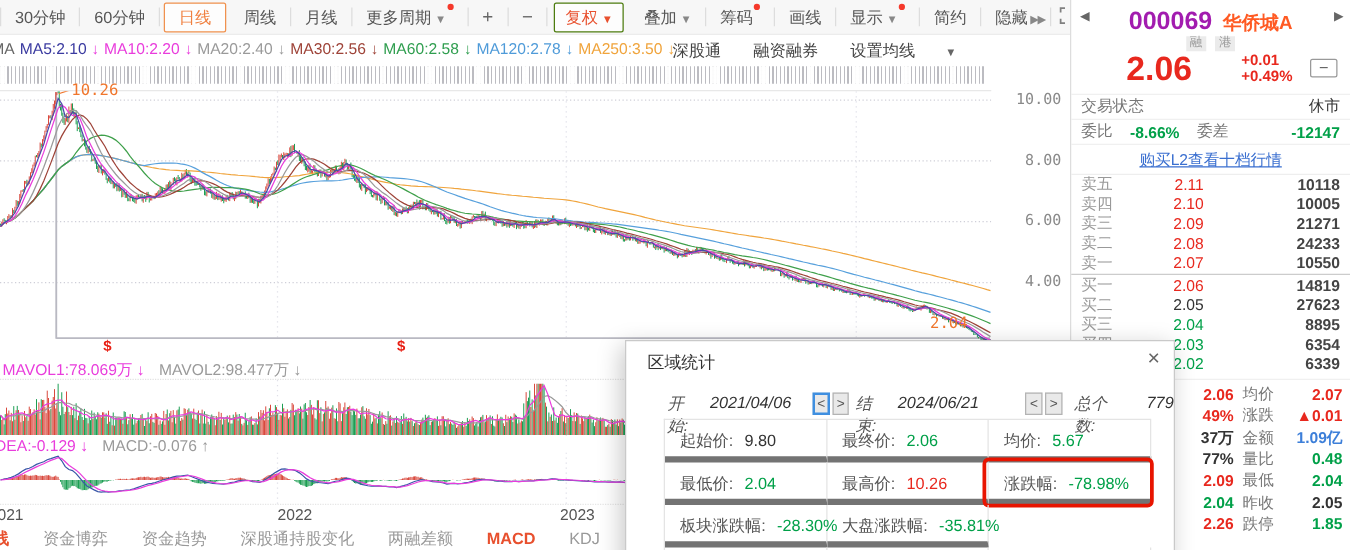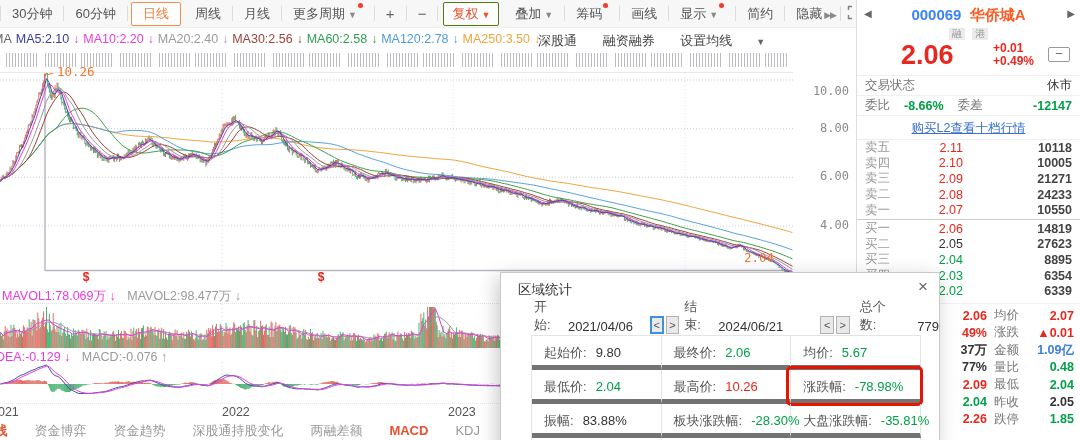--- a/index.html
+++ b/index.html
@@ -52,21 +52,21 @@
   .x-axis { position:absolute; left:0; top:405px; width:793px; height:16px; font-size:12.5px; color:#555; }
   .x-axis div { position:absolute; top:0; }
   
   .tabbar { position:absolute; left:0; top:421px; width:856px; height:19px; display:flex; align-items:center; overflow:hidden; }
   .tab { color:#999; font-size:13px; margin-right:27px; white-space:nowrap; cursor:pointer; }
   .tab.active { color:#e8502e; font-weight:bold; }
   .tab.clipped { margin-left:-15px; color:#e8502e; }
   
   .rp { position:absolute; left:856px; top:0; width:224px; height:440px; background:#fff; border-left:1px solid #ddd; }
   .rp-name { position:relative; height:26px; text-align:center; padding-top:6px; }
-  .rp-name .code { color:#3b82f6; font-weight:bold; font-size:15px; }
+  .rp-name .code { color:#a21caf; font-weight:bold; font-size:20px; }
   .rp-name .name { color:#ff5a23; font-weight:bold; font-size:15px; margin-left:5px; }
   .nav-arrow { position:absolute; top:8px; color:#666; font-size:10px; cursor:pointer; }
   .rp-badges { text-align:center; height:13px; }
   .badge { display:inline-block; background:#ebebeb; color:#999; font-size:10px; line-height:12px; padding:0 3px; margin:0 2px; }
   .rp-price-row { position:relative; height:36px; }
   .big-price { position:absolute; left:44px; top:1px; font-size:27px; font-weight:bold; color:#e8281e; }
   .chg { position:absolute; left:136px; top:3px; font-size:12px; font-weight:bold; color:#e8281e; line-height:13px; }
   .minus-btn { position:absolute; right:10px; top:8px; width:22px; height:15px; border:1px solid #999; border-radius:2px;
     color:#666; font-size:13px; line-height:12px; text-align:center; cursor:pointer; background:#fff; }
   .rp-row { display:flex; justify-content:space-between; padding:0 8px; height:20px; align-items:center; font-size:12.5px; }
@@ -86,21 +86,21 @@
   .st-row { display:flex; align-items:center; height:17.3px; font-size:12.5px; }
   .st-row .lv { width:130px; text-align:right; font-weight:bold; }
   .st-row .lab { color:#777; margin-left:7px; width:42px; }
   .st-row .rv { flex:1; text-align:right; padding-right:6px; font-weight:bold; }
   .c-red { color:#e8281e; } .c-green { color:#00a048; } .c-dark { color:#333; } .c-blue { color:#3d7fd9; }
   
   .dialog { position:absolute; left:500px; top:272px; width:440px; height:210px; background:#fff;
     border:1px solid #c9c9c9; box-shadow:-3px 5px 18px rgba(0,0,0,.22); z-index:30; }
   .dlg-title { position:absolute; left:17px; top:8px; font-size:13.5px; color:#333; }
   .dlg-close { position:absolute; right:11px; top:4px; font-size:17px; color:#666; cursor:pointer; }
-  .dlg-row1 { position:absolute; left:33px; top:41px; height:20px; display:flex; align-items:flex-end; font-size:13px; }
+  .dlg-row1 { position:absolute; left:33px; top:41px; height:20px; display:flex; align-items:flex-start; font-size:13px;font-style:italic; }
   .dlg-row1 .dl { color:#555; } .dlg-row1 .dv { color:#333; margin-left:5px; }
   .spin { width:14px; height:18px; background:#e9e9e9; border:1px solid #b3b3b3; color:#555; font-size:11px;
     line-height:16px; text-align:center; margin-left:2px; cursor:pointer; }
   .spin.focus { border:2px solid #3f8fe0; line-height:14px; }
   .dlg-grid { position:absolute; left:30px; top:62px; width:390px; border-top:1px solid #e4e4e4; border-left:1px solid #e4e4e4; }
   .dg-row { display:flex; }
   .dg-cell { position:relative; width:129.6px; height:34px; border-right:1px solid #e4e4e4; border-bottom:5px solid #737373;
     line-height:33px; padding-left:12px; font-size:13px; white-space:nowrap; }
   .dg-cell .cl { color:#555; margin-right:9px; }
   .dg-cell .hl { position:absolute; left:-5px; top:-4px; width:137px; height:40px;
@@ -174,21 +174,21 @@
         <polyline points="0.4,108.1 3.3,105.3 6.2,104.4 9,103.1 11.9,101.3 14.8,99 17.7,96.1 20.6,93.3 23.4,90.7 26.3,87.8 29.2,84.5 32.1,81.3 35,78 37.8,74.3 40.7,70.6 43.6,66.8 46.5,62.9 49.4,60.1 52.2,58.1 55.1,56.1 58,54.1 60.9,52.5 63.8,51.5 66.6,51 69.5,50.7 72.4,50.6 75.3,50.8 78.2,51.1 81,51.5 83.9,52 86.8,52.6 89.7,53.2 92.6,53.9 95.4,54.6 98.3,55.4 101.2,56.1 104.1,57 107,57.7 109.8,58.5 112.7,59.1 115.6,59.4 118.5,58.9 121.4,58.4 124.2,58 127.1,57.7 130,57.5 132.9,57.4 135.8,57.4 138.6,57.4 141.5,57.6 144.4,58.1 147.3,58.5 150.2,59.2 153,60.2 155.9,61.5 158.8,63 161.7,64.9 164.6,66.5 167.4,67.9 170.3,69.5 173.2,71.2 176.1,72.8 179,74.2 181.8,75.4 184.7,76.4 187.6,77.3 190.5,78 193.4,78.5 196.2,79 199.1,79.5 202,79.9 204.9,80.3 207.8,80.6 210.7,80.8 213.5,80.7 216.4,80.5 219.3,79.9 222.2,79.3 225.1,78.4 227.9,77.6 230.8,76.7 233.7,75.8 236.6,74.9 239.5,74 242.3,73.4 245.2,72.9 248.1,72.5 251,72.2 253.9,72 256.7,71.8 259.6,71.7 262.5,71.7 265.4,71.7 268.3,71.6 271.1,71.4 274,71 276.9,70.5 279.8,70 282.7,69.7 285.5,69.4 288.4,69.1 291.3,68.9 294.2,68.7 297.1,68.6 299.9,68.5 302.8,68.5 305.7,68.6 308.6,68.8 311.5,69.1 314.3,69.3 317.2,69.5 320.1,69.7 323,69.9 325.9,70.2 328.7,70.6 331.6,71 334.5,71.7 337.4,72.4 340.3,73.4 343.1,74.5 346,75.6 348.9,76.8 351.8,78.1 354.7,79.4 357.5,80.6 360.4,81.6 363.3,82.6 366.2,83.7 369.1,84.7 371.9,85.7 374.8,86.6 377.7,87.5 380.6,88.4 383.5,89.3 386.3,90.2 389.2,91.3 392.1,92.4 395,93.4 397.9,94.4 400.7,95.3 403.6,96.1 406.5,96.8 409.4,97.5 412.3,98.1 415.1,98.8 418,99.4 420.9,99.9 423.8,100.3 426.7,100.7 429.5,101 432.4,101.2 435.3,101.4 438.2,101.6 441.1,101.8 443.9,102 446.8,102.4 449.7,102.8 452.6,103.1 455.5,103.5 458.3,103.8 461.2,104 464.1,104.3 467,104.6 469.9,104.8 472.7,104.9 475.6,105.1 478.5,105.3 481.4,105.4 484.3,105.6 487.1,105.8 490,106.1 492.9,106.3 495.8,106.7 498.7,107.1 501.5,107.5 504.4,107.9 507.3,108.3 510.2,108.7 513.1,109.1 515.9,109.5 518.8,109.9 521.7,110.3 524.6,110.7 527.5,111.2 530.3,111.6 533.2,112.1 536.1,112.6 539,113.2 541.9,113.8 544.7,114.5 547.6,115.1 550.5,115.7 553.4,116.3 556.3,116.9 559.1,117.5 562,118.1 564.9,118.7 567.8,119.3 570.7,119.9 573.5,120.6 576.4,121.3 579.3,122 582.2,122.6 585.1,123.3 587.9,124 590.8,124.7 593.7,125.4 596.6,126 599.5,126.7 602.4,127.3 605.2,128 608.1,128.6 611,129.3 613.9,129.9 616.8,130.6 619.6,131.2 622.5,131.8 625.4,132.5 628.3,133.2 631.2,133.9 634,134.5 636.9,135.2 639.8,135.9 642.7,136.6 645.6,137.2 648.4,137.9 651.3,138.5 654.2,139.2 657.1,139.7 660,140.3 662.8,141 665.7,141.7 668.6,142.4 671.5,143.2 674.4,144 677.2,144.9 680.1,145.7 683,146.5 685.9,147.2 688.8,148 691.6,148.8 694.5,149.5 697.4,150.2 700.3,151 703.2,151.7 706,152.4 708.9,153.2 711.8,154 714.7,154.7 717.6,155.5 720.4,156.3 723.3,157.1 726.2,157.9 729.1,158.7 732,159.6 734.8,160.3 737.7,161.1 740.6,161.7 743.5,162.4 746.4,163.1 749.2,163.9 752.1,164.6 755,165.4 757.9,166.2 760.8,166.9 763.6,167.7 766.5,168.6 769.4,169.3 772.3,170.2 775.2,171.1 778,172 780.9,172.9 783.8,173.9 786.7,174.9 789.6,175.9 792.4,176.9 " stroke="#57a0dc" stroke-width="1" fill="none"></polyline>
         <polyline points="0.4,108.1 3.3,105.3 6.2,104.4 9,103.1 11.9,101.3 14.8,99 17.7,96.1 20.6,93.3 23.4,90.7 26.3,87.8 29.2,84.5 32.1,81.3 35,78 37.8,74.3 40.7,70.6 43.6,66.8 46.5,62.9 49.4,60.1 52.2,58.1 55.1,56.1 58,53.2 60.9,49 63.8,45.4 66.6,42.3 69.5,39.8 72.4,37.7 75.3,36.4 78.2,35.7 81,35.2 83.9,35.3 86.8,36.1 89.7,37.3 92.6,39.1 95.4,41.5 98.3,44.5 101.2,48 104.1,52.1 107,55.7 109.8,58.8 112.7,62.1 115.6,65.6 118.5,68.7 121.4,71.5 124.2,73.8 127.1,75.6 130,77.2 132.9,78.4 135.8,79.2 138.6,79.7 141.5,80 144.4,80 147.3,79.8 150.2,79.3 153,78.9 155.9,78.5 158.8,78.1 161.7,77.6 164.6,77.3 167.4,77 170.3,76.9 173.2,76.9 176.1,76.9 179,77 181.8,77 184.7,77.1 187.6,77.4 190.5,77.5 193.4,77.8 196.2,78.3 199.1,78.9 202,79.8 204.9,80.8 207.8,82 210.7,82.7 213.5,83 216.4,82.8 219.3,82.2 222.2,81.2 225.1,79.8 227.9,78.3 230.8,76.6 233.7,74.7 236.6,72.8 239.5,71 242.3,69.6 245.2,68.4 248.1,67.5 251,66.6 253.9,65.7 256.7,64.7 259.6,63.6 262.5,62.7 265.4,61.5 268.3,60.5 271.1,59.8 274,59.2 276.9,58.8 279.8,58.8 282.7,59.5 285.5,60.4 288.4,61.6 291.3,63 294.2,64.6 297.1,66.1 299.9,67.4 302.8,68.5 305.7,69.8 308.6,71 311.5,72.4 314.3,73.8 317.2,75.4 320.1,76.8 323,78.3 325.9,79.9 328.7,81.4 331.6,82.9 334.5,84.6 337.4,86 340.3,87.4 343.1,88.5 346,89.6 348.9,90.7 351.8,91.6 354.7,92.6 357.5,93.7 360.4,94.7 363.3,95.4 366.2,96.3 369.1,97 371.9,97.6 374.8,97.9 377.7,98.2 380.6,98.4 383.5,98.7 386.3,99.1 389.2,99.6 392.1,100.2 395,100.9 397.9,101.5 400.7,102 403.6,102.5 406.5,103 409.4,103.4 412.3,103.7 415.1,103.9 418,104.1 420.9,104.3 423.8,104.3 426.7,104.4 429.5,104.4 432.4,104.5 435.3,104.6 438.2,104.8 441.1,104.9 443.9,105 446.8,105.3 449.7,105.4 452.6,105.4 455.5,105.5 458.3,105.5 461.2,105.6 464.1,105.6 467,105.7 469.9,105.8 472.7,105.9 475.6,106.1 478.5,106.3 481.4,106.5 484.3,106.8 487.1,107.2 490,107.6 492.9,108.1 495.8,108.6 498.7,109.3 501.5,110 504.4,110.6 507.3,111.2 510.2,112 513.1,112.7 515.9,113.4 518.8,114.2 521.7,114.9 524.6,115.7 527.5,116.5 530.3,117.3 533.2,118.1 536.1,119 539,119.9 541.9,120.9 544.7,121.7 547.6,122.5 550.5,123.3 553.4,124 556.3,124.6 559.1,125 562,125.5 564.9,126.1 567.8,126.6 570.7,127.1 573.5,127.8 576.4,128.3 579.3,129 582.2,129.5 585.1,130.1 587.9,130.7 590.8,131.2 593.7,131.7 596.6,132.1 599.5,132.5 602.4,133 605.2,133.4 608.1,134 611,134.6 613.9,135.3 616.8,136.1 619.6,136.9 622.5,137.6 625.4,138.4 628.3,139.2 631.2,139.9 634,140.7 636.9,141.5 639.8,142.3 642.7,143.1 645.6,143.8 648.4,144.6 651.3,145.3 654.2,146.2 657.1,146.9 660,147.7 662.8,148.5 665.7,149.4 668.6,150.3 671.5,151.1 674.4,151.9 677.2,152.8 680.1,153.7 683,154.5 685.9,155.3 688.8,156.1 691.6,156.8 694.5,157.5 697.4,158.1 700.3,158.9 703.2,159.6 706,160.3 708.9,161.1 711.8,161.8 714.7,162.5 717.6,163.3 720.4,164 723.3,164.8 726.2,165.6 729.1,166.4 732,167.2 734.8,167.8 737.7,168.4 740.6,168.9 743.5,169.5 746.4,170.2 749.2,171 752.1,171.8 755,172.6 757.9,173.4 760.8,174.3 763.6,175.1 766.5,176 769.4,176.9 772.3,177.9 775.2,178.9 778,179.9 780.9,181 783.8,182.2 786.7,183.4 789.6,184.6 792.4,185.9 " stroke="#3fa04b" stroke-width="1" fill="none"></polyline>
         <polyline points="0.4,108.1 3.3,105.3 6.2,104.4 9,103.1 11.9,101.3 14.8,99 17.7,96.1 20.6,93.3 23.4,90.7 26.3,87.8 29.2,83.7 32.1,78.1 35,71.8 37.8,64.7 40.7,57.3 43.6,49.6 46.5,41.8 49.4,35.7 52.2,30.9 55.1,26.5 58,22.6 60.9,19.9 63.8,18.9 66.6,19.9 69.5,22.3 72.4,25.8 75.3,31 78.2,35.6 81,39.5 83.9,44 86.8,49.6 89.7,54.7 92.6,59.2 95.4,63.2 98.3,66.6 101.2,70.1 104.1,73.2 107,75.7 109.8,78.1 112.7,80.1 115.6,81.6 118.5,82.8 121.4,83.8 124.2,84.5 127.1,84.6 130,84.3 132.9,83.6 135.8,82.6 138.6,81.3 141.5,79.9 144.4,78.5 147.3,76.8 150.2,74.8 153,73.3 155.9,72.3 158.8,71.8 161.7,71.6 164.6,72.1 167.4,72.8 170.3,73.9 173.2,75.2 176.1,77 179,79.1 181.8,80.7 184.7,81.9 187.6,82.9 190.5,83.4 193.4,83.5 196.2,83.8 199.1,84 202,84.3 204.9,84.6 207.8,84.9 210.7,84.6 213.5,84.1 216.4,82.7 219.3,81.1 222.2,78.9 225.1,75.9 227.9,72.6 230.8,68.9 233.7,64.9 236.6,60.7 239.5,57.4 242.3,55.2 245.2,54.2 248.1,53.9 251,54.3 253.9,55.5 256.7,56.8 259.6,58.4 262.5,60.5 265.4,62.2 268.3,63.5 271.1,64.3 274,64.2 276.9,63.6 279.8,63.4 282.7,63.5 285.5,64.1 288.4,64.9 291.3,65.6 294.2,67 297.1,68.7 299.9,70.5 302.8,72.9 305.7,75.9 308.6,78.7 311.5,81.3 314.3,83.6 317.2,86 320.1,88 323,89.7 325.9,91.1 328.7,92.2 331.6,92.9 334.5,93.2 337.4,93.4 340.3,93.4 343.1,93.4 346,93.2 348.9,93.3 351.8,93.5 354.7,94.1 357.5,95.3 360.4,96.4 363.3,97.7 366.2,99.3 369.1,100.5 371.9,101.7 374.8,102.5 377.7,103.1 380.6,103.3 383.5,103.3 386.3,102.9 389.2,102.8 392.1,102.7 395,102.4 397.9,102.4 400.7,102.4 403.6,102.6 406.5,102.9 409.4,103.5 412.3,104.1 415.1,104.9 418,105.4 420.9,105.9 423.8,106.2 426.7,106.4 429.5,106.5 432.4,106.4 435.3,106.3 438.2,106.1 441.1,105.7 443.9,105.2 446.8,105.1 449.7,104.8 452.6,104.7 455.5,104.5 458.3,104.6 461.2,104.7 464.1,104.9 467,105.3 469.9,105.9 472.7,106.6 475.6,107.2 478.5,107.7 481.4,108.4 484.3,109.1 487.1,109.8 490,110.6 492.9,111.2 495.8,111.9 498.7,112.6 501.5,113.5 504.4,114.1 507.3,114.8 510.2,115.6 513.1,116.4 515.9,117 518.8,117.8 521.7,118.6 524.6,119.6 527.5,120.4 530.3,121.2 533.2,122.1 536.1,123.3 539,124.2 541.9,125.3 544.7,126.4 547.6,127.2 550.5,128 553.4,128.4 556.3,128.7 559.1,128.9 562,128.9 564.9,128.9 567.8,128.9 570.7,128.9 573.5,129.2 576.4,129.5 579.3,130.1 582.2,130.6 585.1,131.4 587.9,132.5 590.8,133.6 593.7,134.5 596.6,135.3 599.5,136.1 602.4,136.8 605.2,137.4 608.1,137.8 611,138.5 613.9,139.2 616.8,139.6 619.6,140.2 622.5,140.7 625.4,141.5 628.3,142.3 631.2,143.1 634,144 636.9,145.1 639.8,146.1 642.7,147 645.6,147.9 648.4,149 651.3,149.9 654.2,150.9 657.1,151.6 660,152.3 662.8,153 665.7,153.8 668.6,154.4 671.5,155.2 674.4,156 677.2,156.7 680.1,157.5 683,158.2 685.9,159 688.8,159.9 691.6,160.6 694.5,161.2 697.4,161.9 700.3,162.6 703.2,163.3 706,163.9 708.9,164.7 711.8,165.3 714.7,166 717.6,166.7 720.4,167.5 723.3,168.4 726.2,169.2 729.1,170.1 732,171 734.8,171.6 737.7,172.1 740.6,172.5 743.5,173.1 746.4,173.7 749.2,174.5 752.1,175.2 755,175.9 757.9,176.7 760.8,177.5 763.6,178.7 766.5,179.9 769.4,181.4 772.3,182.7 775.2,184 778,185.4 780.9,186.9 783.8,188.5 786.7,190.1 789.6,191.7 792.4,193.2 " stroke="#9e4338" stroke-width="1" fill="none"></polyline>
         <polyline points="0.4,108.1 3.3,105.3 6.2,104.4 9,103.1 11.9,101.3 14.8,99 17.7,96.1 20.6,91.9 23.4,87.1 26.3,81.3 29.2,74.7 32.1,68 35,60.8 37.8,53.2 40.7,45.4 43.6,37 46.5,28.3 49.4,22.6 52.2,19.3 55.1,16.8 58,15.3 60.9,15.4 63.8,18.9 66.6,23.7 69.5,27.8 72.4,31.6 75.3,37 78.2,43.7 81,49.4 83.9,54.3 86.8,58.8 89.7,62.7 92.6,66.4 95.4,69.6 98.3,72.4 101.2,75.3 104.1,78.1 107,80.4 109.8,82.2 112.7,83.4 115.6,84.6 118.5,85 121.4,85.3 124.2,85.2 127.1,84.4 130,83.6 132.9,82.5 135.8,81.1 138.6,79.4 141.5,77.4 144.4,75.4 147.3,73.6 150.2,71.3 153,70.1 155.9,69.7 158.8,70.1 161.7,71 164.6,72.6 167.4,74.5 170.3,77 173.2,78.9 176.1,80.8 179,82.5 181.8,83.7 184.7,84.1 187.6,84.9 190.5,84.4 193.4,84 196.2,83.6 199.1,83.2 202,83.6 204.9,84.4 207.8,85.1 210.7,85.4 213.5,84.8 216.4,83 219.3,79.9 222.2,75.6 225.1,70.2 227.9,65 230.8,60.3 233.7,56.1 236.6,52.8 239.5,50.9 242.3,50.8 245.2,52.1 248.1,53.8 251,55.9 253.9,58.6 256.7,60.9 259.6,62.9 262.5,64.7 265.4,65.1 268.3,65.2 271.1,65.3 274,64.5 276.9,63.3 279.8,62.3 282.7,61.9 285.5,62.8 288.4,64.6 291.3,66.5 294.2,69.6 297.1,72.9 299.9,76.1 302.8,78.3 305.7,80.8 308.6,82.7 311.5,84.9 314.3,87.1 317.2,89.5 320.1,91.5 323,93.3 325.9,94.5 328.7,94.9 331.6,94.6 334.5,93.9 337.4,92.6 340.3,92.2 343.1,92 346,92.2 348.9,92.7 351.8,94 354.7,95.5 357.5,97.7 360.4,99.1 363.3,100.3 366.2,101.7 369.1,103 371.9,103.8 374.8,104.2 377.7,104.2 380.6,103.8 383.5,103.4 386.3,102.5 389.2,101.8 392.1,101.4 395,101.3 397.9,101.8 400.7,102.4 403.6,103.2 406.5,104.3 409.4,104.9 412.3,105.6 415.1,106.1 418,106.3 420.9,106.6 423.8,106.7 426.7,106.8 429.5,106.5 432.4,106.4 435.3,106 438.2,105.7 441.1,105.1 443.9,104.6 446.8,104.4 449.7,104.2 452.6,104.2 455.5,104.2 458.3,104.6 461.2,105.2 464.1,105.7 467,106.1 469.9,106.8 472.7,107.4 475.6,108.3 478.5,108.9 481.4,109.5 484.3,110.2 487.1,111 490,111.6 492.9,112.5 495.8,112.9 498.7,114 501.5,114.7 504.4,115.4 507.3,115.8 510.2,116.8 513.1,117.7 515.9,118.4 518.8,119.1 521.7,119.8 524.6,121 527.5,121.9 530.3,122.7 533.2,123.7 536.1,124.7 539,126 541.9,127.3 544.7,128.2 547.6,128.9 550.5,129.4 553.4,129.8 556.3,129.6 559.1,129.2 562,128.5 564.9,128.1 567.8,128.1 570.7,128.5 573.5,129.1 576.4,130.1 579.3,131.3 582.2,132.4 585.1,133.4 587.9,134.4 590.8,135.4 593.7,136 596.6,136.6 599.5,137.1 602.4,138 605.2,138.5 608.1,138.7 611,139.3 613.9,140 616.8,140.7 619.6,141.1 622.5,141.6 625.4,142.6 628.3,143.6 631.2,144.5 634,145.5 636.9,146.6 639.8,147.9 642.7,149 645.6,149.9 648.4,150.9 651.3,151.5 654.2,152.2 657.1,152.9 660,153.4 662.8,154.2 665.7,154.8 668.6,155.6 671.5,156.4 674.4,157.1 677.2,158 680.1,158.8 683,159.7 685.9,160.3 688.8,161.2 691.6,161.8 694.5,162.4 697.4,163 700.3,163.7 703.2,164.4 706,165 708.9,165.8 711.8,166.4 714.7,167.2 717.6,168 720.4,168.7 723.3,169.7 726.2,170.5 729.1,171.6 732,172.6 734.8,173.1 737.7,173.6 740.6,173.5 743.5,173.8 746.4,174.3 749.2,174.7 752.1,175.6 755,176.7 757.9,178.2 760.8,179.8 763.6,181.2 766.5,182.4 769.4,183.6 772.3,184.8 775.2,186 778,187.4 780.9,189.1 783.8,190.8 786.7,192.8 789.6,194.5 792.4,196.3 " stroke="#9a9a9a" stroke-width="1" fill="none"></polyline>
         <polyline points="0.4,108.1 3.3,105.3 6.2,104.4 9,103.1 11.9,99.9 14.8,95.4 17.7,89.6 20.6,82.9 23.4,77.3 26.3,71 29.2,64 32.1,56.5 35,48.7 37.8,40.3 40.7,31.3 43.6,22.6 46.5,13.7 49.4,11.1 52.2,13 55.1,17.3 58,19.3 60.9,18.9 63.8,21.5 66.6,28.4 69.5,36.7 72.4,42.6 75.3,48.4 78.2,53.9 81,58.4 83.9,61.8 86.8,65.6 89.7,68.8 92.6,72.1 95.4,74.5 98.3,77.2 101.2,79.6 104.1,82.5 107,84.2 109.8,85.5 112.7,85.3 115.6,85.5 118.5,84.7 121.4,84.9 124.2,84.8 127.1,83.9 130,82 132.9,80.2 135.8,78.3 138.6,76.3 141.5,73.7 144.4,72.2 147.3,69.9 150.2,68 153,67.8 155.9,68.7 158.8,71.3 161.7,74.1 164.6,76.9 167.4,78.5 170.3,80.4 173.2,82.1 176.1,83.6 179,85.1 181.8,85.4 184.7,85.3 187.6,85 190.5,83.6 193.4,82.6 196.2,82.2 199.1,82.5 202,84.7 204.9,86.3 207.8,87.9 210.7,87 213.5,83.8 216.4,78.7 219.3,72.4 222.2,66.3 225.1,60 227.9,55.3 230.8,52.5 233.7,50.2 236.6,48.8 239.5,48.8 242.3,50.8 245.2,55.2 248.1,59.1 251,61.6 253.9,63.4 256.7,64.3 259.6,64.9 262.5,66.6 265.4,66.6 268.3,65.9 271.1,64.5 274,62.4 276.9,60.1 279.8,59.5 282.7,61.2 285.5,64.8 288.4,69.2 291.3,73 294.2,75.7 297.1,78.3 299.9,80.1 302.8,81.6 305.7,84.2 308.6,85.7 311.5,88.6 314.3,90.6 317.2,94 320.1,95.5 323,96.2 325.9,95.9 328.7,94.7 331.6,93.2 334.5,91.7 337.4,90.3 340.3,90.8 343.1,91.6 346,93.5 348.9,95 351.8,96.6 354.7,98.2 357.5,100.6 360.4,102 363.3,102.7 366.2,103.7 369.1,104.4 371.9,105.3 374.8,104.9 377.7,103.9 380.6,102.5 383.5,101.5 386.3,100.3 389.2,100.5 392.1,101 395,102 397.9,103.3 400.7,104.2 403.6,105.3 406.5,105.4 409.4,106 412.3,106.2 415.1,106.7 418,106.7 420.9,107 423.8,106.8 426.7,106.9 429.5,106 432.4,105.9 435.3,105.4 438.2,104.7 441.1,104.1 443.9,103.5 446.8,103.4 449.7,104.1 452.6,104.7 455.5,104.9 458.3,105.2 461.2,106 464.1,106.4 467,107.1 469.9,107.9 472.7,108.7 475.6,109.5 478.5,110.1 481.4,110.7 484.3,111.4 487.1,112.2 490,113.1 492.9,113.6 495.8,114 498.7,114.9 501.5,116.1 504.4,116.9 507.3,117.4 510.2,117.9 513.1,118.7 515.9,119.7 518.8,120.8 521.7,121 524.6,122.5 527.5,123.3 530.3,124.5 533.2,125.5 536.1,126.6 539,127.8 541.9,129.3 544.7,130.2 547.6,130.4 550.5,130.2 553.4,129.6 556.3,128.6 559.1,128.1 562,127.3 564.9,127.4 567.8,128.1 570.7,129.5 573.5,131 576.4,132.3 579.3,133.5 582.2,134.2 585.1,134.8 587.9,135.9 590.8,136.6 593.7,137.4 596.6,137.6 599.5,138.1 602.4,138.8 605.2,139.2 608.1,139.7 611,140.1 613.9,140.7 616.8,141.7 619.6,142.6 622.5,142.7 625.4,143.7 628.3,144.8 631.2,146.4 634,147.7 636.9,148.7 639.8,150.1 642.7,150.7 645.6,151.4 648.4,152 651.3,152.5 654.2,153.5 657.1,153.9 660,154.6 662.8,155.2 665.7,155.9 668.6,156.8 671.5,157.7 674.4,158.6 677.2,159.4 680.1,160.2 683,160.9 685.9,161.4 688.8,162.6 691.6,162.9 694.5,163.5 697.4,163.8 700.3,164.7 703.2,165.5 706,166.4 708.9,167.2 711.8,167.8 714.7,168.3 717.6,169 720.4,170 723.3,171.1 726.2,172.3 729.1,173.6 732,174.4 734.8,174.4 737.7,174 740.6,172.9 743.5,173.3 746.4,174.3 749.2,176.3 752.1,178.2 755,179.6 757.9,180.9 760.8,182 763.6,183.2 766.5,184.3 769.4,185.4 772.3,186.7 775.2,188.1 778,189.8 780.9,191.8 783.8,194.1 786.7,196.2 789.6,197.9 792.4,199.1 " stroke="#e93cdc" stroke-width="1" fill="none"></polyline>
         <polyline points="0.4,108.1 3.3,105.3 6.2,103.3 9,101.1 11.9,97.2 14.8,91.5 17.7,84.3 20.6,77 23.4,72.3 26.3,66.1 29.2,57.3 32.1,49.8 35,42.4 37.8,32.6 40.7,23.7 43.6,16.1 46.5,5.7 49.4,10 52.2,20.4 55.1,21.1 58,16.7 60.9,18.1 63.8,26.9 66.6,35.1 69.5,43 72.4,47.6 75.3,52.4 78.2,58.2 81,62.3 83.9,64.1 86.8,68.2 89.7,71.5 92.6,74.6 95.4,76.4 98.3,78.9 101.2,82.1 104.1,84.7 107,85.5 109.8,86.2 112.7,84.7 115.6,85 118.5,84 121.4,84.6 124.2,84.9 127.1,82.9 130,80 132.9,79.2 135.8,76.6 138.6,73.8 141.5,71.6 144.4,70.9 147.3,69 150.2,66.4 153,68.3 155.9,71.8 158.8,73.5 161.7,75.9 164.6,79.1 167.4,80.6 170.3,81.4 173.2,84 176.1,84.5 179,85.9 181.8,86.2 184.7,84 187.6,83.9 190.5,83.2 193.4,81.4 196.2,82.1 199.1,83.6 202,86.2 204.9,87.6 207.8,88.2 210.7,85.3 213.5,79.8 216.4,73.6 219.3,67.5 222.2,61.2 225.1,54.7 227.9,52 230.8,51.1 233.7,48.6 236.6,47.6 239.5,50.2 242.3,54 245.2,58.8 248.1,62.4 251,62.9 253.9,63.7 256.7,65 259.6,65.8 262.5,67.8 265.4,66.7 268.3,63.5 271.1,63.1 274,61.4 276.9,57.9 279.8,59.1 282.7,63.6 285.5,69.5 288.4,72.9 291.3,75.8 294.2,77.8 297.1,79.7 299.9,81.9 302.8,82.6 305.7,85.4 308.6,87.8 311.5,91.2 314.3,93.1 317.2,96.3 320.1,97 323,95.7 325.9,94.9 328.7,94 331.6,91.7 334.5,89.8 337.4,89.9 340.3,91.1 343.1,93.1 346,95.3 348.9,96.3 351.8,97.2 354.7,99.5 357.5,102.8 360.4,103.2 363.3,102.7 366.2,104.8 369.1,106.1 371.9,105.2 374.8,104.2 377.7,103.5 380.6,101.1 383.5,100.4 386.3,100.2 389.2,100.4 392.1,102.1 395,102.8 397.9,104.8 400.7,104.6 403.6,105.3 406.5,105.9 409.4,106.4 412.3,106 415.1,107 418,106.9 420.9,106.6 423.8,106.5 426.7,106.9 429.5,106.4 432.4,105.2 435.3,105.1 438.2,105.1 441.1,103.1 443.9,102.6 446.8,104.8 449.7,104.9 452.6,104.5 455.5,105 458.3,106 461.2,106.3 464.1,107.1 467,107.6 469.9,108.5 472.7,108.8 475.6,109.9 478.5,110.9 481.4,110.7 484.3,112.5 487.1,113.3 490,113.8 492.9,113.6 495.8,114.6 498.7,116 501.5,117 504.4,117 507.3,117.3 510.2,118.7 513.1,120.1 515.9,120.2 518.8,121.1 521.7,121.2 524.6,123.5 527.5,124.6 530.3,125.2 533.2,126.2 536.1,127.5 539,129.1 541.9,130.7 544.7,130.8 547.6,130.2 550.5,129.3 553.4,128.8 556.3,128.3 559.1,127.3 562,127.1 564.9,127.8 567.8,129.3 570.7,130.8 573.5,132.1 576.4,133.2 579.3,134.2 582.2,135 585.1,134.9 587.9,137 590.8,137.8 593.7,137.7 596.6,137.6 599.5,138.8 602.4,139.8 605.2,139.6 608.1,139.3 611,140.6 613.9,141.8 616.8,142.3 619.6,142.8 622.5,143 625.4,144.4 628.3,146.7 631.2,147.7 634,148.9 636.9,149.9 639.8,150.8 642.7,151.3 645.6,151.4 648.4,153.1 651.3,152.8 654.2,154.1 657.1,154.9 660,154.7 662.8,155.5 665.7,156.5 668.6,157.9 671.5,158.2 674.4,159.3 677.2,160.5 680.1,160.6 683,161.5 685.9,161.9 688.8,163.3 691.6,163.4 694.5,163.5 697.4,164.3 700.3,165.5 703.2,166.4 706,166.9 708.9,168.1 711.8,168.1 714.7,168.8 717.6,169.8 720.4,171 723.3,172.4 726.2,172.9 729.1,174.3 732,175.3 734.8,173.7 737.7,173.2 740.6,172.1 743.5,173.6 746.4,176.3 749.2,178.2 752.1,179.4 755,180.6 757.9,182 760.8,182.9 763.6,184.1 766.5,185.5 769.4,186.2 772.3,187.8 775.2,189.3 778,191.4 780.9,193.6 783.8,196 786.7,197.9 789.6,199.1 792.4,200 " stroke="#4a4aa8" stroke-width="1" fill="none"></polyline>
         <path d="M47 2 L56 -1" stroke="#f0762c" stroke-width="1" fill="none"></path>
       </svg>
   </div>
   <div class="y-axis">
-    <div style="top:12px">10.00</div>
+    <div style="top:0px">10.00</div>
     <div style="top:49px">8.00</div>
     <div style="top:97px">6.00</div>
     <div style="top:146px">4.00</div>
   </div>
   <div class="anno" id="hiAnno" style="left: 57px; top: 64px;">10.26</div>
   <div class="anno" id="loAnno" style="left: 744px; top: 250px;">2.04</div>
   <div id="divMarkers">
       <div class="marker-s" style="left: 81px; top: 270px; position: absolute;">$</div>
       <div class="marker-s" style="left: 316px; top: 270px; position: absolute;">$</div>
     </div>
@@ -385,21 +385,20 @@
           <div class="dg-cell"><span class="cl">起始价:</span><span class="c-dark">9.80</span></div>
           <div class="dg-cell"><span class="cl">最终价:</span><span class="c-green">2.06</span></div>
           <div class="dg-cell"><span class="cl">均价:</span><span class="c-green">5.67</span></div>
         </div>
         <div class="dg-row">
           <div class="dg-cell"><span class="cl">最低价:</span><span class="c-green">2.04</span></div>
           <div class="dg-cell"><span class="cl">最高价:</span><span class="c-red">10.26</span></div>
           <div class="dg-cell"><span class="cl">涨跌幅:</span><span class="c-green">-78.98%</span><div class="hl"></div></div>
         </div>
         <div class="dg-row">
-          <div class="dg-cell"><span class="cl">振幅:</span><span class="c-dark">83.88%</span></div>
           <div class="dg-cell"><span class="cl">板块涨跌幅:</span><span class="c-green">-28.30%</span></div>
           <div class="dg-cell"><span class="cl">大盘涨跌幅:</span><span class="c-green">-35.81%</span></div>
         </div>
         <div class="dg-row">
           <div class="dg-cell"></div>
           <div class="dg-cell"></div>
           <div class="dg-cell"></div>
         </div>
       </div>
   </div>

